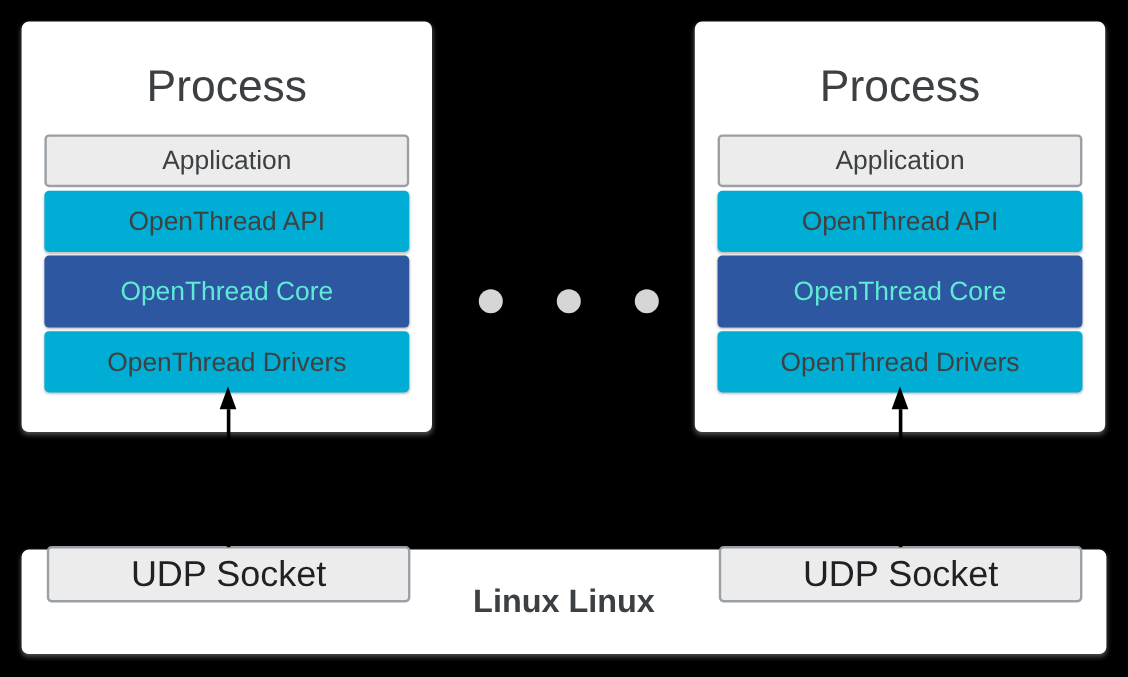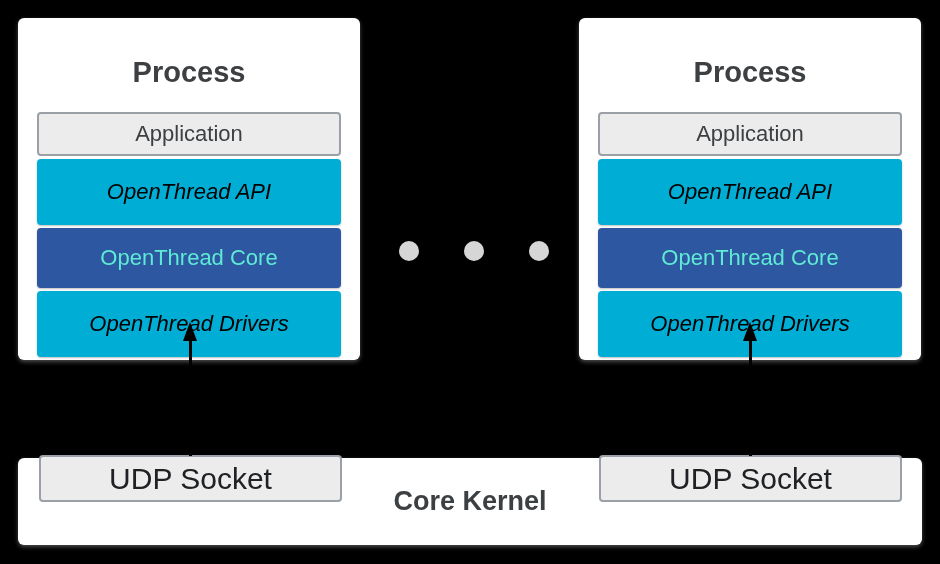--- a/index.html
+++ b/index.html
@@ -25,22 +25,22 @@
     background: #fff;
     border-radius: 6px;
     box-shadow: 0 2px 4px rgba(170,170,170,0.45);
     box-sizing: border-box;
     padding: 0 19px;
   }
   .process-box.left { left: 18px; }
   .process-box.right { left: 579px; }
   .process-title {
     text-align: center;
-    font-size: 29px;
-    font-weight: bold;
+    font-size: 37px;
+    font-weight: normal;
     color: var(--title_text, #3c4043);
     margin-top: 34px;
     height: 60px;
     line-height: 40px;
   }
   .layer {
     box-sizing: border-box;
     border-radius: 4px;
     margin-bottom: 3px;
     display: flex;
@@ -50,24 +50,23 @@
     box-shadow: 0 1px 2px rgba(0,0,0,0.25);
   }
   .layer.app {
     height: 44px;
     background: var(--gray_fill, #ececec);
     border: 2px solid var(--gray_border, #9aa0a6);
     color: var(--title_text, #3c4043);
     box-shadow: none;
   }
   .layer.cyan {
-    height: 66px;
+    height: 51px;
     background: var(--cyan, #00add5);
-    color: #000000;
-    font-style: italic;
+    color: #404040;
   }
   .layer.blue {
     height: 60px;
     background: var(--blue, #2d57a0);
     color: #5eead4;
   }
   .arrow {
     position: absolute;
     width: 14px;
     z-index: 5;
@@ -169,18 +168,18 @@
   <div class="arrow left-arrow">
     <div class="head"></div>
     <div class="shaft"></div>
   </div>
   <div class="arrow right-arrow">
     <div class="head"></div>
     <div class="shaft"></div>
   </div>
 
   <div class="kernel-box">
-    <div class="kernel-label">Core Kernel</div>
+    <div class="kernel-label">Linux Linux</div>
     <div class="udp-socket left-socket">UDP Socket</div>
     <div class="udp-socket right-socket">UDP Socket</div>
   </div>
 
 </div>
 
 </body></html>

